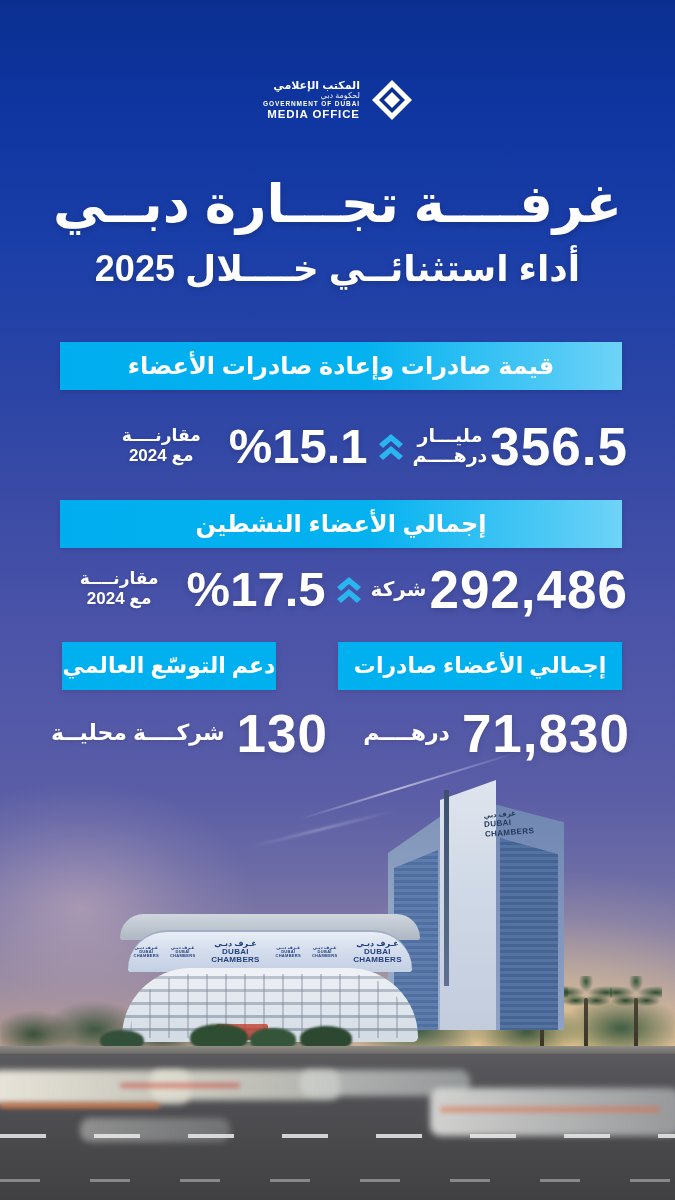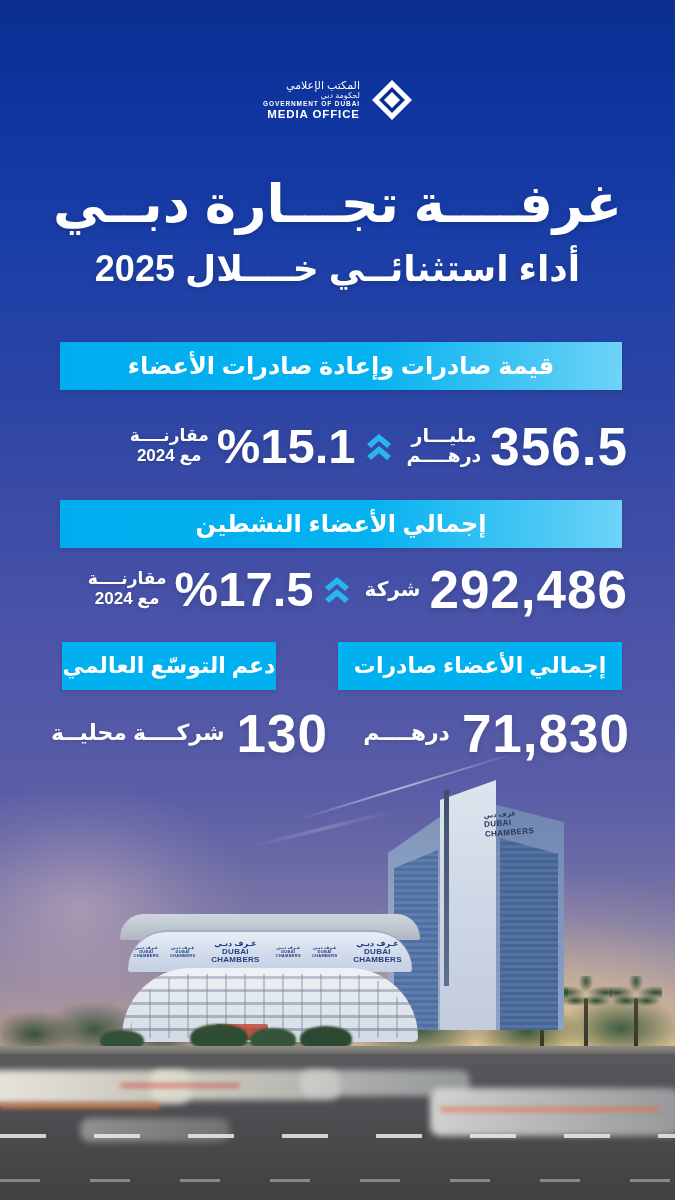--- a/index.html
+++ b/index.html
@@ -202,21 +202,21 @@
   .streak{
     position:absolute;height:5px;border-radius:4px;filter:blur(2.6px);
   }
 
   
   .logo-wrap{
     position:absolute;top:80px;left:0;right:0;
     display:flex;align-items:center;justify-content:center;gap:12px;direction:ltr;
   }
   .logo-text{text-align:right;color:#fff;line-height:1.05;}
-  .logo-text .l-ar1{font-size:11px;font-weight:400;letter-spacing:.2px;direction:rtl;}
+  .logo-text .l-ar1{font-size:11px;font-weight:700;letter-spacing:.2px;direction:rtl;}
   .logo-text .l-ar2{font-size:8px;font-weight:400;letter-spacing:2.6px;direction:rtl;opacity:.95;}
   .logo-text .l-en1{font-size:6.5px;font-weight:700;letter-spacing:.9px;margin-top:1px;}
   .logo-text .l-en2{font-size:11.5px;font-weight:700;letter-spacing:.9px;}
   .logo-mark{width:40px;height:40px;position:relative;}
 
   
   .headline{
     position:absolute;top:176px;left:28px;right:28px;
     text-align:center;color:#fff;
   }
@@ -241,31 +241,31 @@
 
   .statrow{
     position:absolute;display:flex;align-items:center;justify-content:flex-start;
     color:#fff;direction:rtl;
   }
   .big-num{
     font-size:53px;font-weight:700;line-height:1;letter-spacing:1px;direction:ltr;
     text-shadow:0 2px 6px rgba(0,0,0,.16);
   }
   .unit{
-    font-size:19px;font-weight:700;line-height:1.05;text-align:center;margin:0 9px;
+    font-size:19px;font-weight:700;line-height:1.05;text-align:center;margin:0 3px;
     text-shadow:0 1px 4px rgba(0,0,0,.16);
   }
   .unit .u1,.unit .u2{display:block;white-space:nowrap;}
   .chev{width:26px;height:30px;margin:0 6px;flex:none;}
   .pct{
     font-size:49px;font-weight:700;line-height:1;direction:ltr;margin:0 4px;
     text-shadow:0 2px 6px rgba(0,0,0,.16);
   }
   .cmp{
-    font-size:17px;font-weight:700;line-height:1.15;text-align:center;margin-right:4px;
+    font-size:17px;font-weight:700;line-height:1.15;text-align:center;margin-right:24px;
     white-space:nowrap;text-shadow:0 1px 4px rgba(0,0,0,.16);
   }
   .cmp span{display:block;}
   .num-label{
     font-size:22px;font-weight:700;margin:0 12px;white-space:nowrap;
     text-shadow:0 1px 4px rgba(0,0,0,.16);
   }
 </style>
 </head>
 <body>

